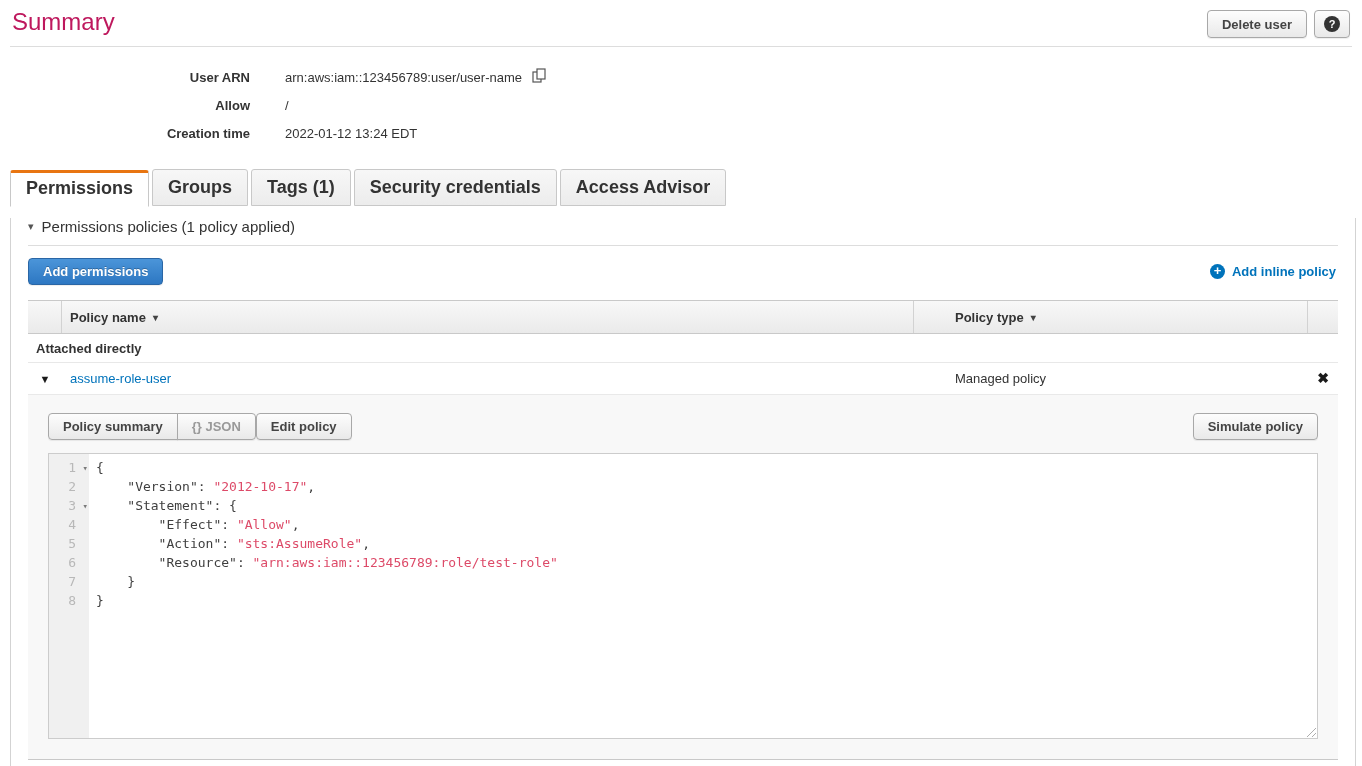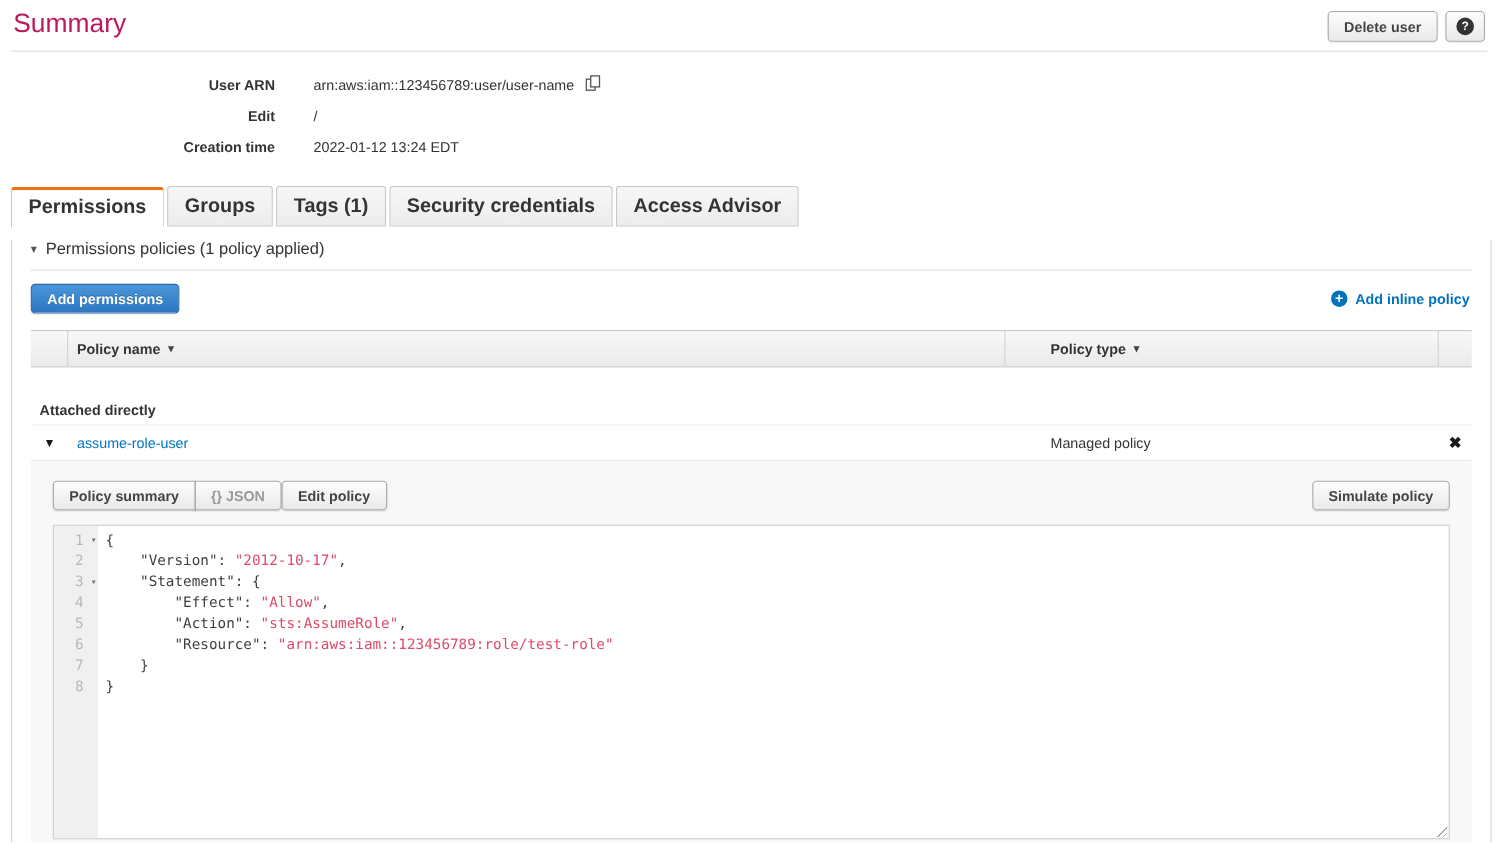--- a/index.html
+++ b/index.html
@@ -54,21 +54,21 @@
   .tbl-header { display:flex; align-items:stretch; height:34px;
                 background:linear-gradient(#f8f8f8,#eaeaea);
                 border-top:1px solid #c9c9c9; border-bottom:1px solid #c9c9c9; }
   .th { display:flex; align-items:center; font-weight:bold; color:#333; }
   .col-exp { width:34px; border-right:1px solid #d2d2d2; justify-content:center; }
   .col-name { flex:1; padding-left:8px; border-right:1px solid #d2d2d2; }
   .col-type { width:361px; padding-left:8px; border-right:1px solid #d2d2d2;margin-left:33px; }
   .col-act { width:30px; justify-content:center; }
   .sort-caret { font-size:10px; color:#444; margin-left:7px; cursor:pointer; }
   .group-row { display:flex; align-items:center; height:29px; background:#fff; border-bottom:1px solid #e8e8e8;
-               font-weight:bold; padding-left:8px; color:#333;margin-top:24px; }
+               font-weight:bold; padding-left:8px; color:#333; }
   .data-row { display:flex; align-items:center; height:31px; background:#fff; }
   .data-row .cell-exp { width:34px; text-align:center; font-size:11px; color:#1a1a1a; cursor:pointer; }
   .data-row .cell-name { flex:1; padding-left:8px; }
   .data-row .cell-type { width:361px; padding-left:8px; color:#333; }
   .data-row .cell-act { width:30px; text-align:center; }
   .policy-link { color:#0073bb; text-decoration:none; cursor:pointer; }
   .detach-x { font-size:14px; color:#1a1a1a; font-weight:bold; cursor:pointer; line-height:1; }
 
   
   .expanded { background:#f8f8f8; border-top:1px solid #e9e9e9; border-bottom:1px solid #c9c9c9;
@@ -119,21 +119,21 @@
         <span>arn:aws:iam::123456789:user/user-name</span>
         <span class="copy-icon">
           <svg width="15" height="15" viewBox="0 0 15 15">
             <rect x="1" y="4" width="8" height="10" fill="#fff" stroke="#555" stroke-width="1.2"></rect>
             <rect x="5" y="1" width="8" height="10" fill="#fff" stroke="#555" stroke-width="1.2"></rect>
           </svg>
         </span>
       </div>
     </div>
     <div class="info-row">
-      <div class="info-label">Edit</div>
+      <div class="info-label">Allow</div>
       <div class="info-value">
           <span>/</span>
         </div>
     </div>
     <div class="info-row">
       <div class="info-label">Creation time</div>
       <div class="info-value">
           <span>2022-01-12 13:24 EDT</span>
         </div>
     </div>

